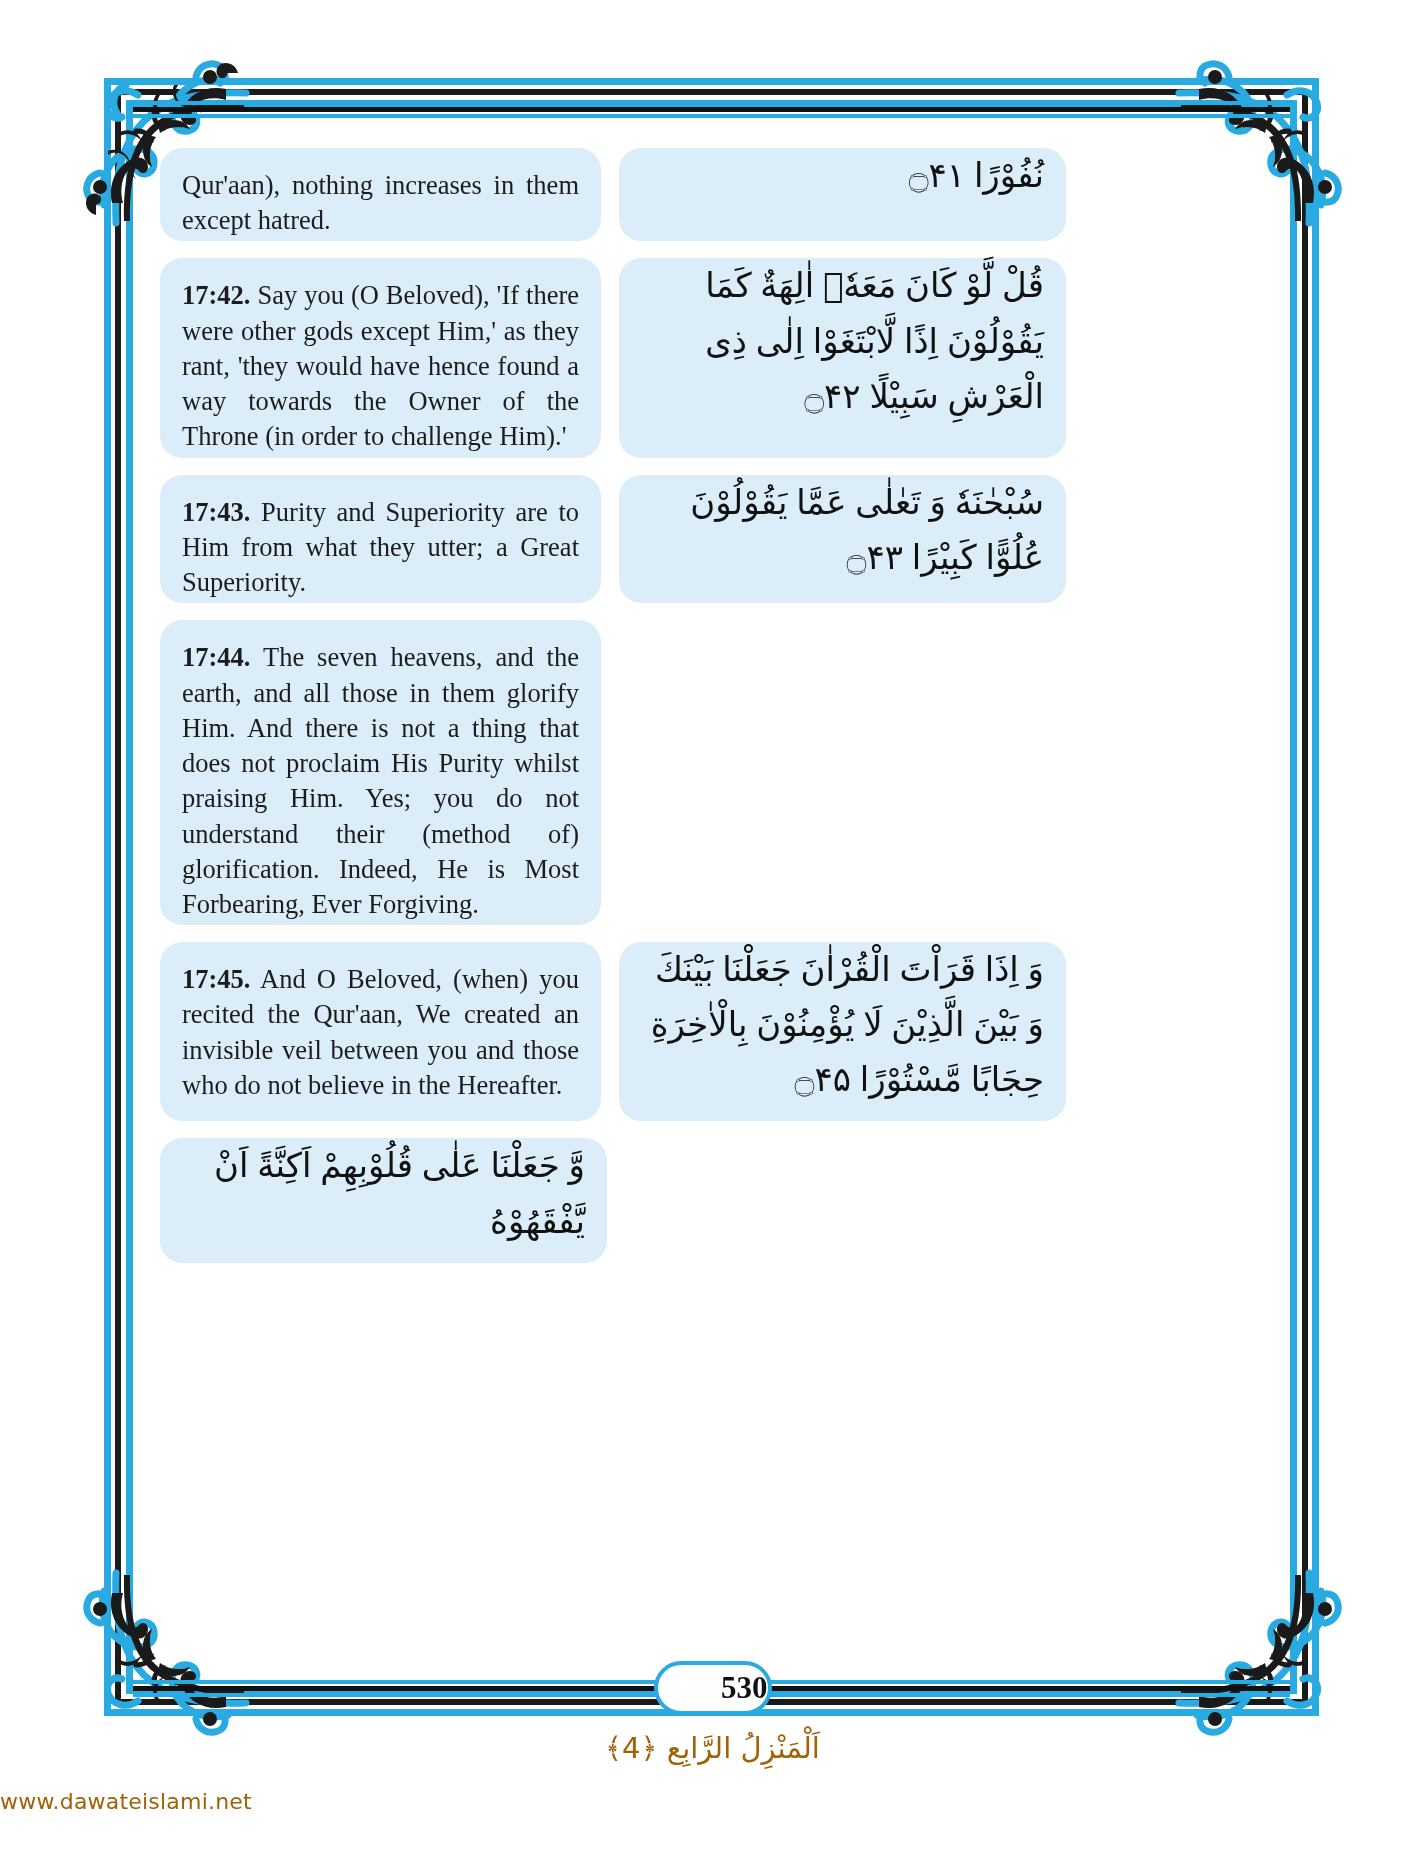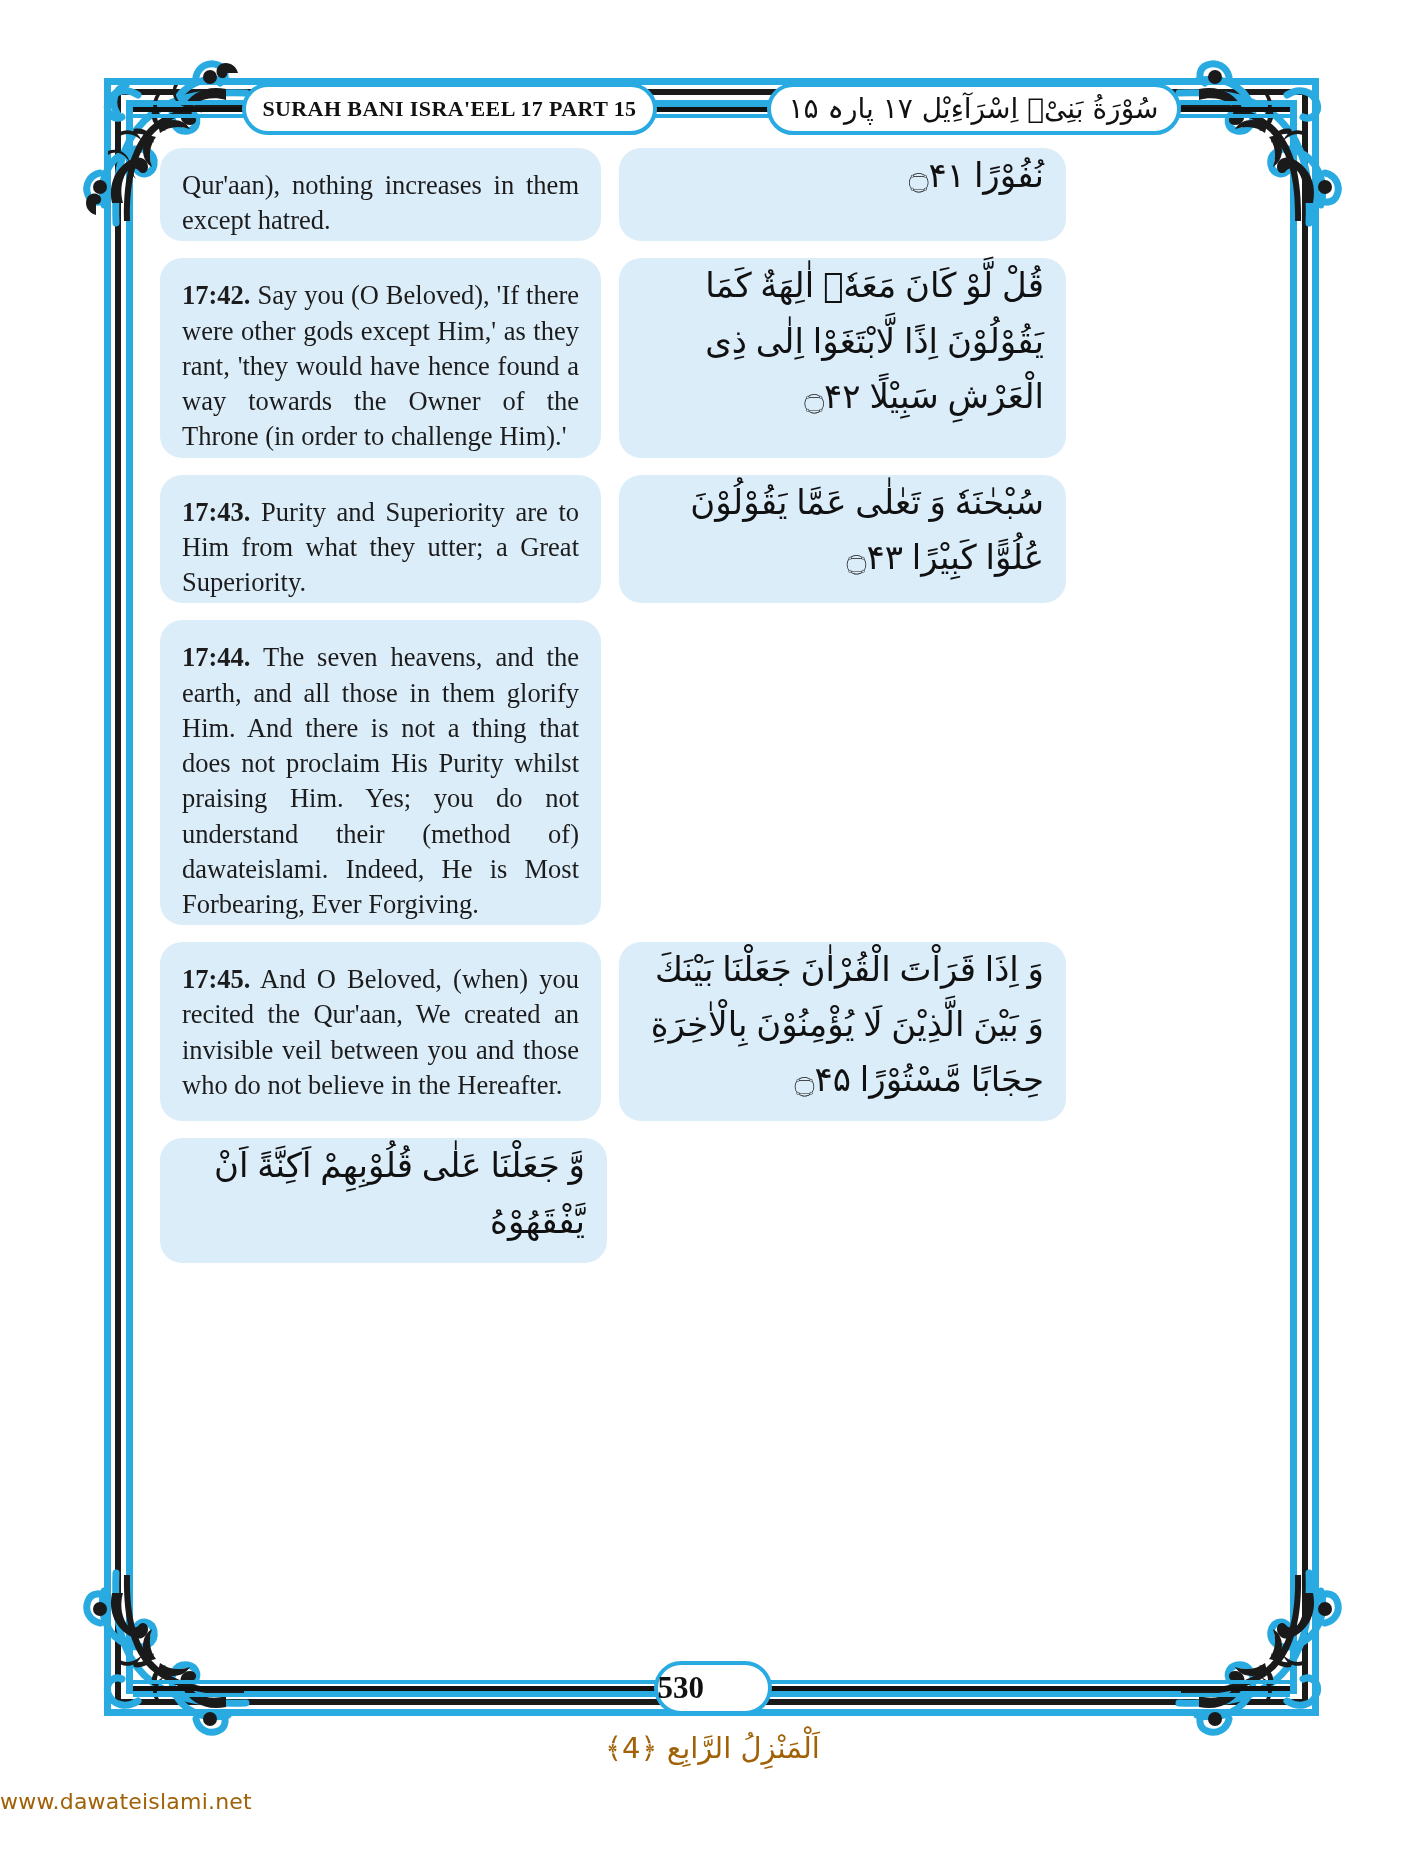--- a/index.html
+++ b/index.html
@@ -203,21 +203,21 @@
     left: 50%;
     transform: translateX(-50%);
     top: 1661px;
     width: 118px;
     height: 54px;
     background: #ffffff;
     border: 4px solid #29abe2;
     border-radius: 32px;
     display: flex;
     align-items: center;
-    justify-content: flex-start;
+    justify-content: flex-end;
     z-index: 8;
     box-sizing: border-box;
   }
   .page-num {
     font-family: "Liberation Serif", serif;
     font-size: 31px;
     font-weight: bold;
     color: #111;
   }
 
@@ -361,28 +361,20 @@
         <circle cx="132" cy="22" r="7"></circle>
       </g>
     </svg>
   </div>
 
   <div class="header-rule">
     <div class="b1"></div>
       <div class="k"></div>
       <div class="b2"></div>
   </div>
-  <div class="header-band">
-    <div class="pill pill-en">
-      <span class="hdr-en">SURAH BANI ISRA'EEL 17 PART 15</span>
-    </div>
-    <div class="pill pill-ur">
-      <span class="hdr-ur">سُوْرَةُ بَنِیْۤ اِسْرَآءِیْل ۱۷ پارہ ۱۵</span>
-    </div>
-  </div>
 
   <div class="content">
 
     <div class="verse-row">
       <div class="cell cell-en">
         <p class="en-text"><span class="vnum"></span><span>Qur'aan), nothing increases in them except hatred.</span></p>
       </div>
       <div class="cell cell-ar">
         <p class="ar-text">نُفُوْرًا ۝۴۱</p>
       </div>
@@ -401,21 +393,21 @@
       <div class="cell cell-en">
         <p class="en-text"><span class="vnum">17:43.</span><span> Purity and Superiority are to Him from what they utter; a Great Superiority.</span></p>
       </div>
       <div class="cell cell-ar">
         <p class="ar-text">سُبْحٰنَهٗ وَ تَعٰلٰى عَمَّا یَقُوْلُوْنَ عُلُوًّا كَبِیْرًا ۝۴۳</p>
       </div>
     </div>
 
     <div class="verse-row">
       <div class="cell cell-en">
-        <p class="en-text"><span class="vnum">17:44.</span><span> The seven heavens, and the earth, and all those in them glorify Him. And there is not a thing that does not proclaim His Purity whilst praising Him. Yes; you do not understand their (method of) dawateislami. Indeed, He is Most Forbearing, Ever Forgiving.</span></p>
+        <p class="en-text"><span class="vnum">17:44.</span><span> The seven heavens, and the earth, and all those in them glorify Him. And there is not a thing that does not proclaim His Purity whilst praising Him. Yes; you do not understand their (method of) glorification. Indeed, He is Most Forbearing, Ever Forgiving.</span></p>
       </div>
     </div>
 
     <div class="verse-row">
       <div class="cell cell-en">
         <p class="en-text"><span class="vnum">17:45.</span><span> And O Beloved, (when) you recited the Qur'aan, We created an invisible veil between you and those who do not believe in the Hereafter.</span></p>
       </div>
       <div class="cell cell-ar">
         <p class="ar-text">وَ اِذَا قَرَاْتَ الْقُرْاٰنَ جَعَلْنَا بَیْنَكَ وَ بَیْنَ الَّذِیْنَ لَا یُؤْمِنُوْنَ بِالْاٰخِرَةِ حِجَابًا مَّسْتُوْرًا ۝۴۵</p>
       </div>

